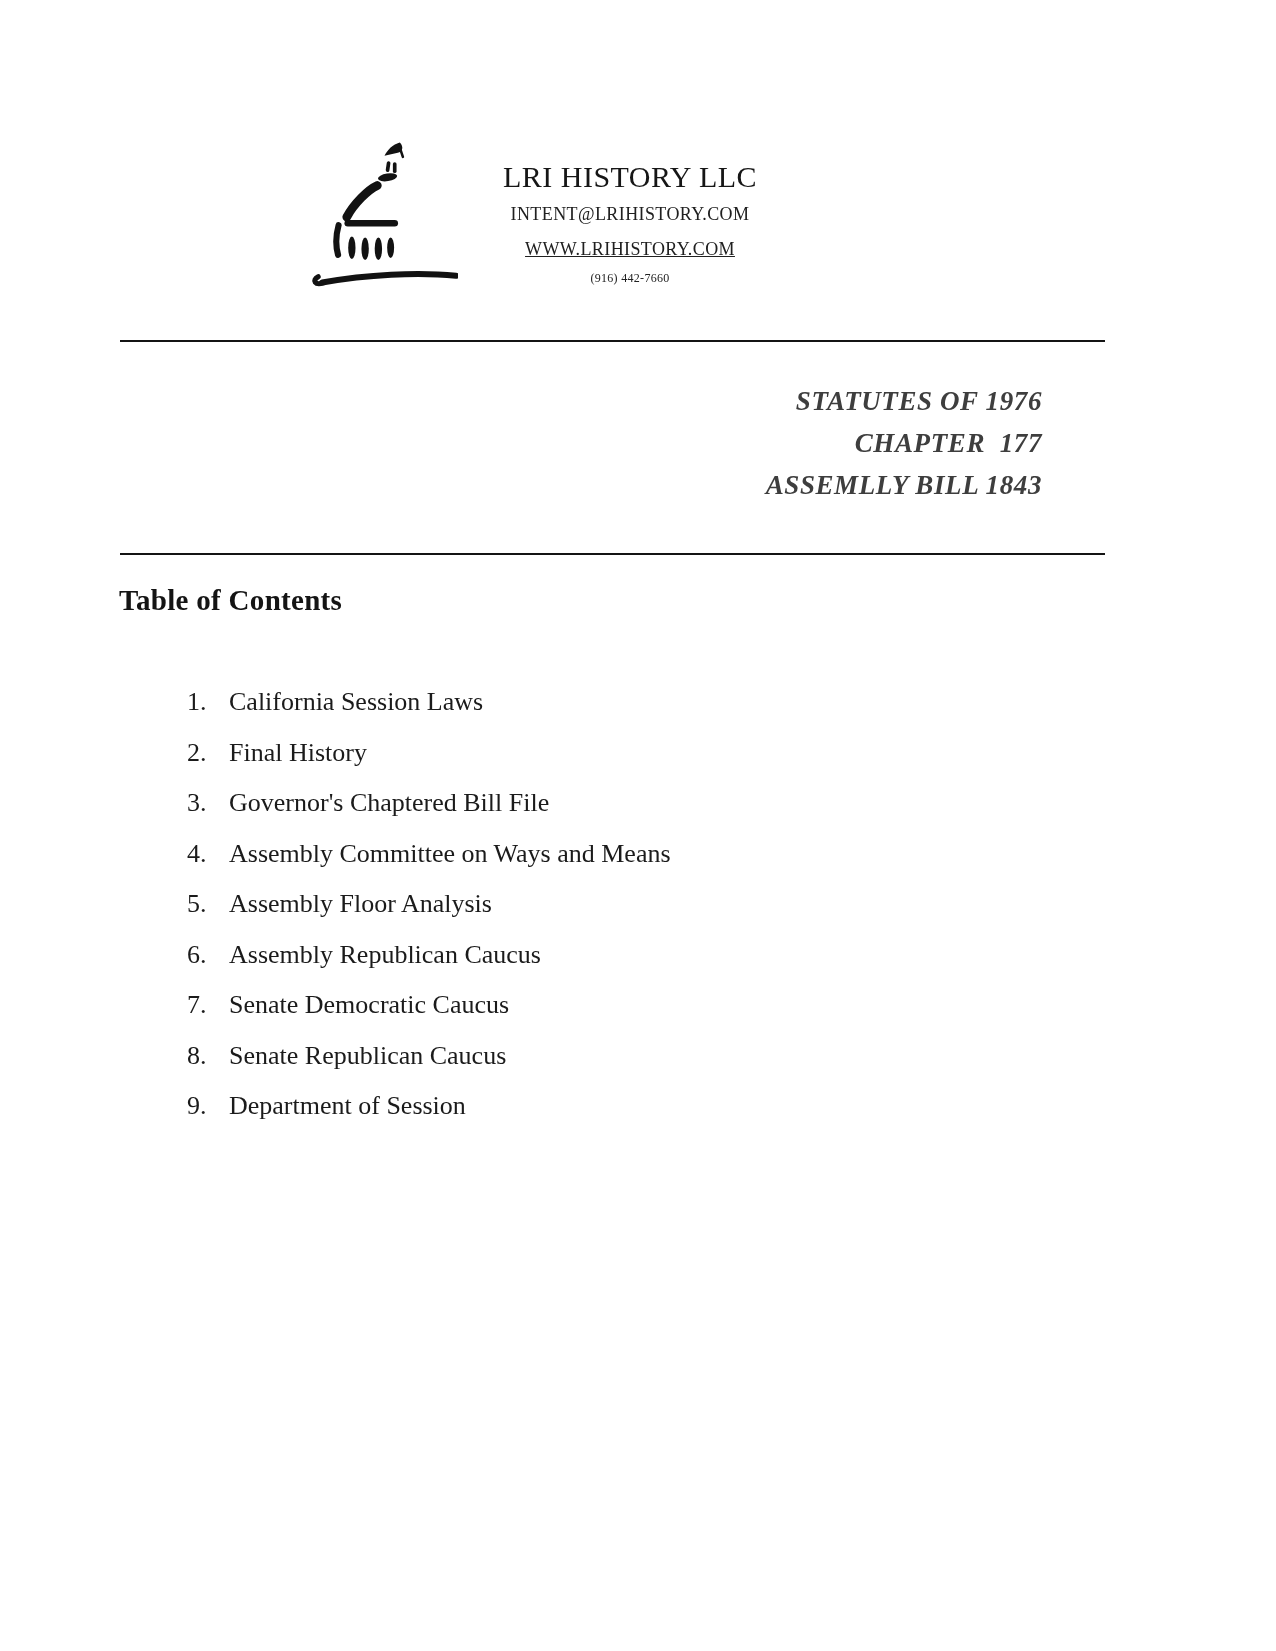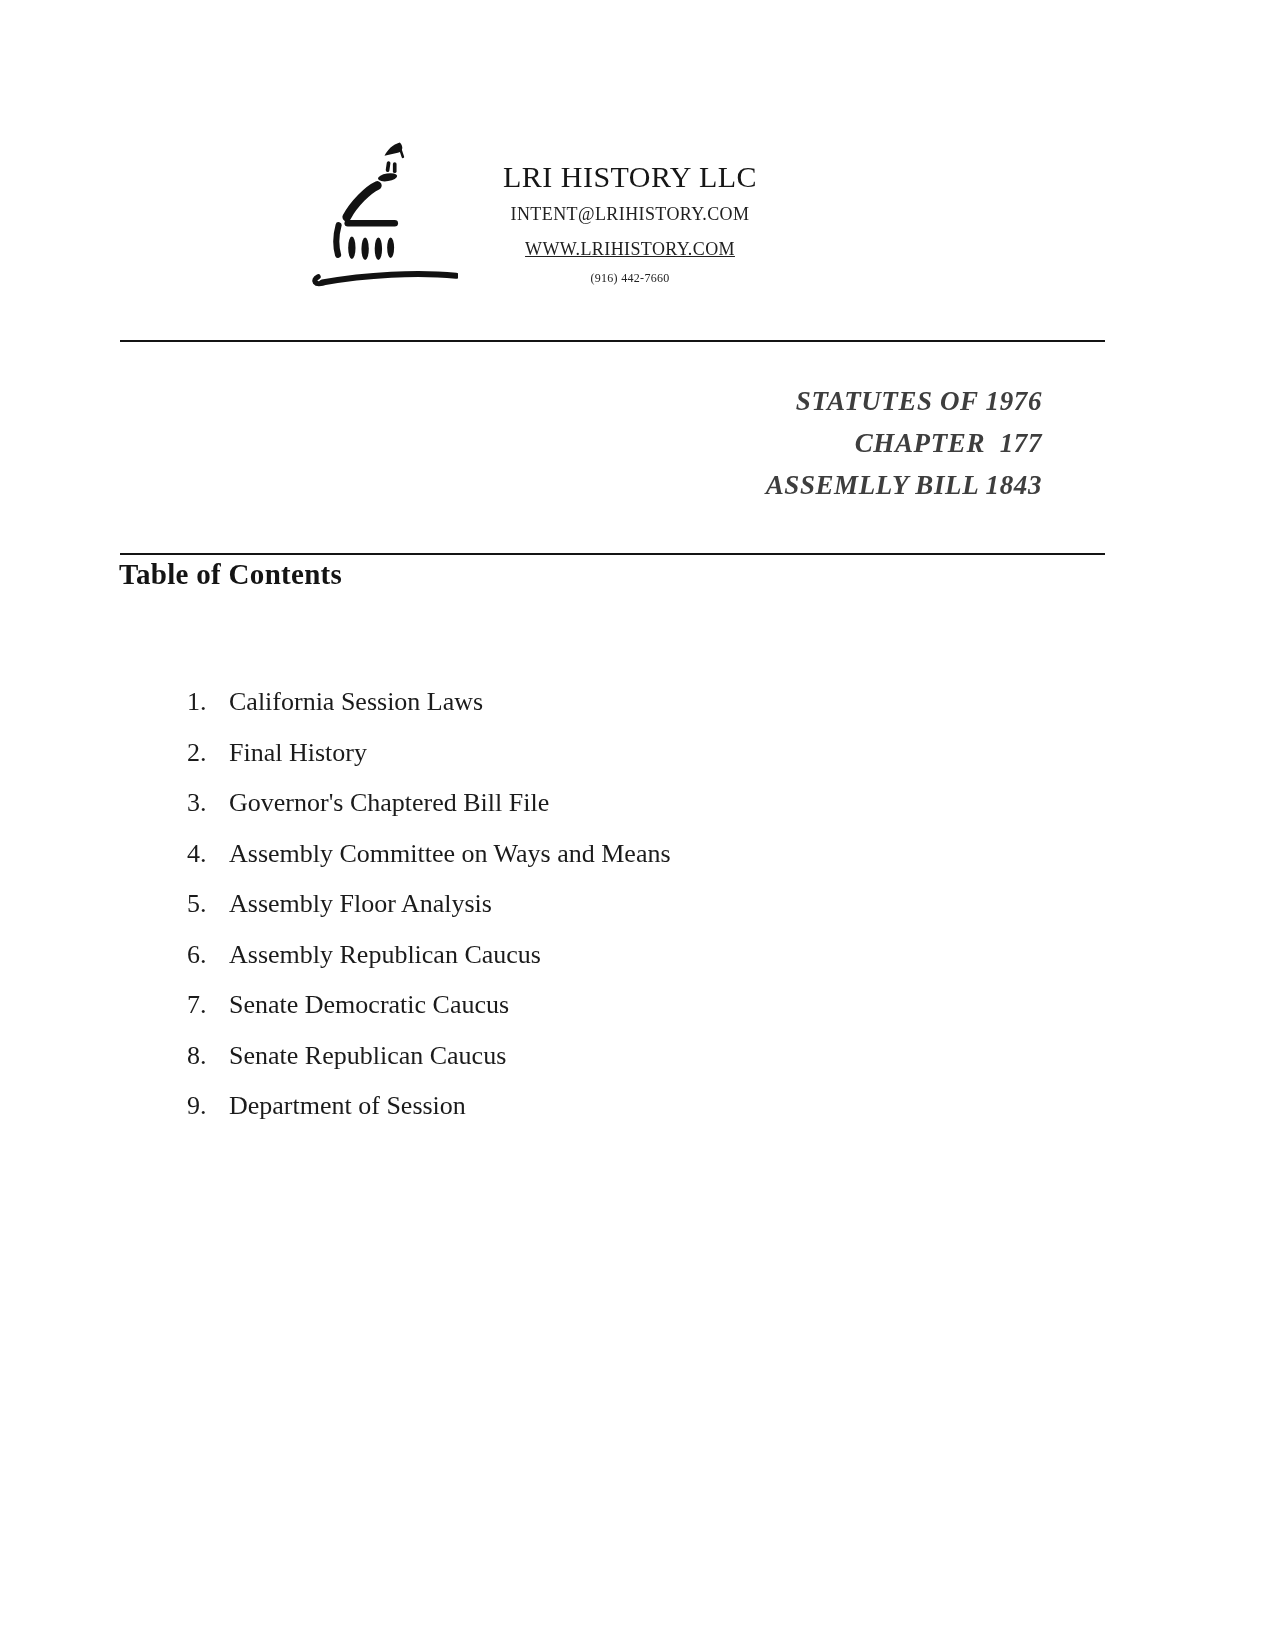--- a/index.html
+++ b/index.html
@@ -66,21 +66,21 @@
     font-size:27px;
     line-height:42px;
     letter-spacing:.6px;
     color:#3e3e3e;
     font-style:italic;
   }
   .statutes div{white-space:pre;}
   
   .toc-heading{
     position:absolute;
-    left:119px; top:557px;
+    left:119px; top:583px;
     font-weight:bold;
     font-size:29px;
     line-height:34px;
     letter-spacing:.3px;
     color:#141414;
   }
   .toc-list{
     position:absolute;
     left:148px; top:651px;
     margin:0; padding:0;

